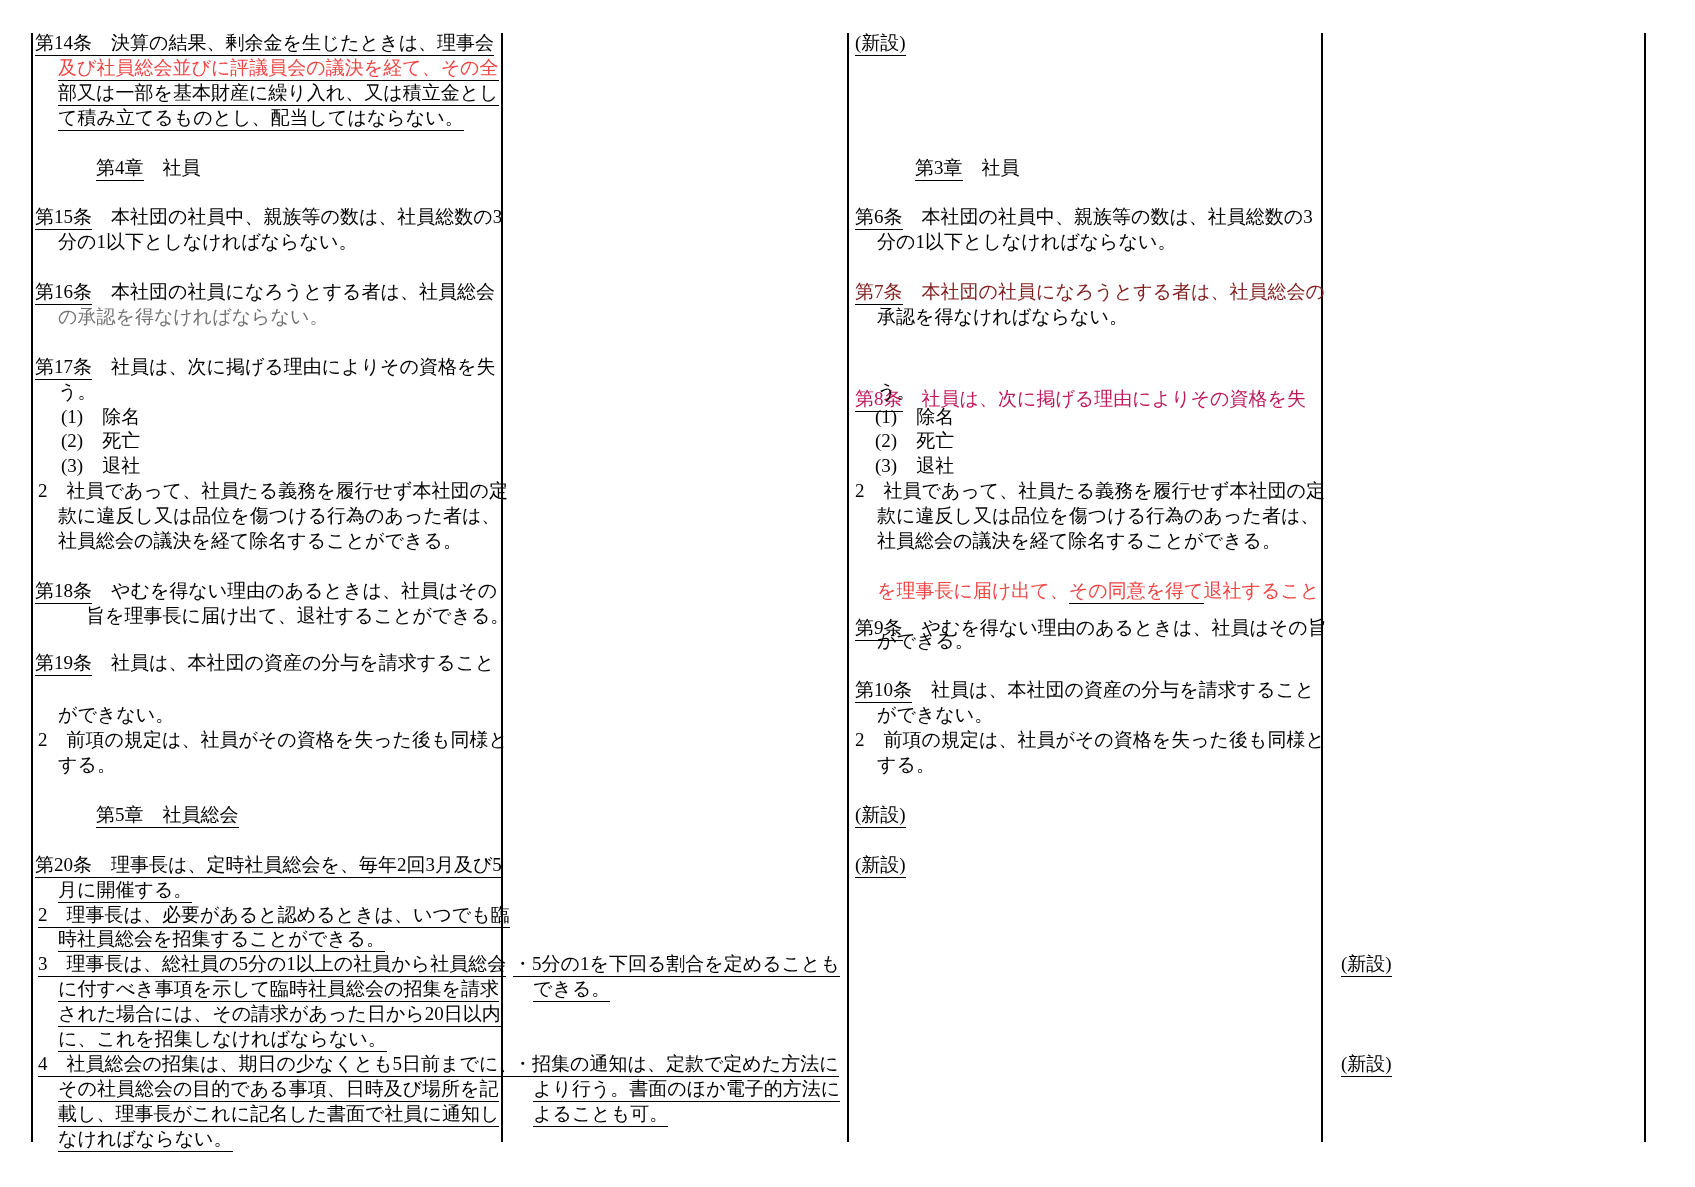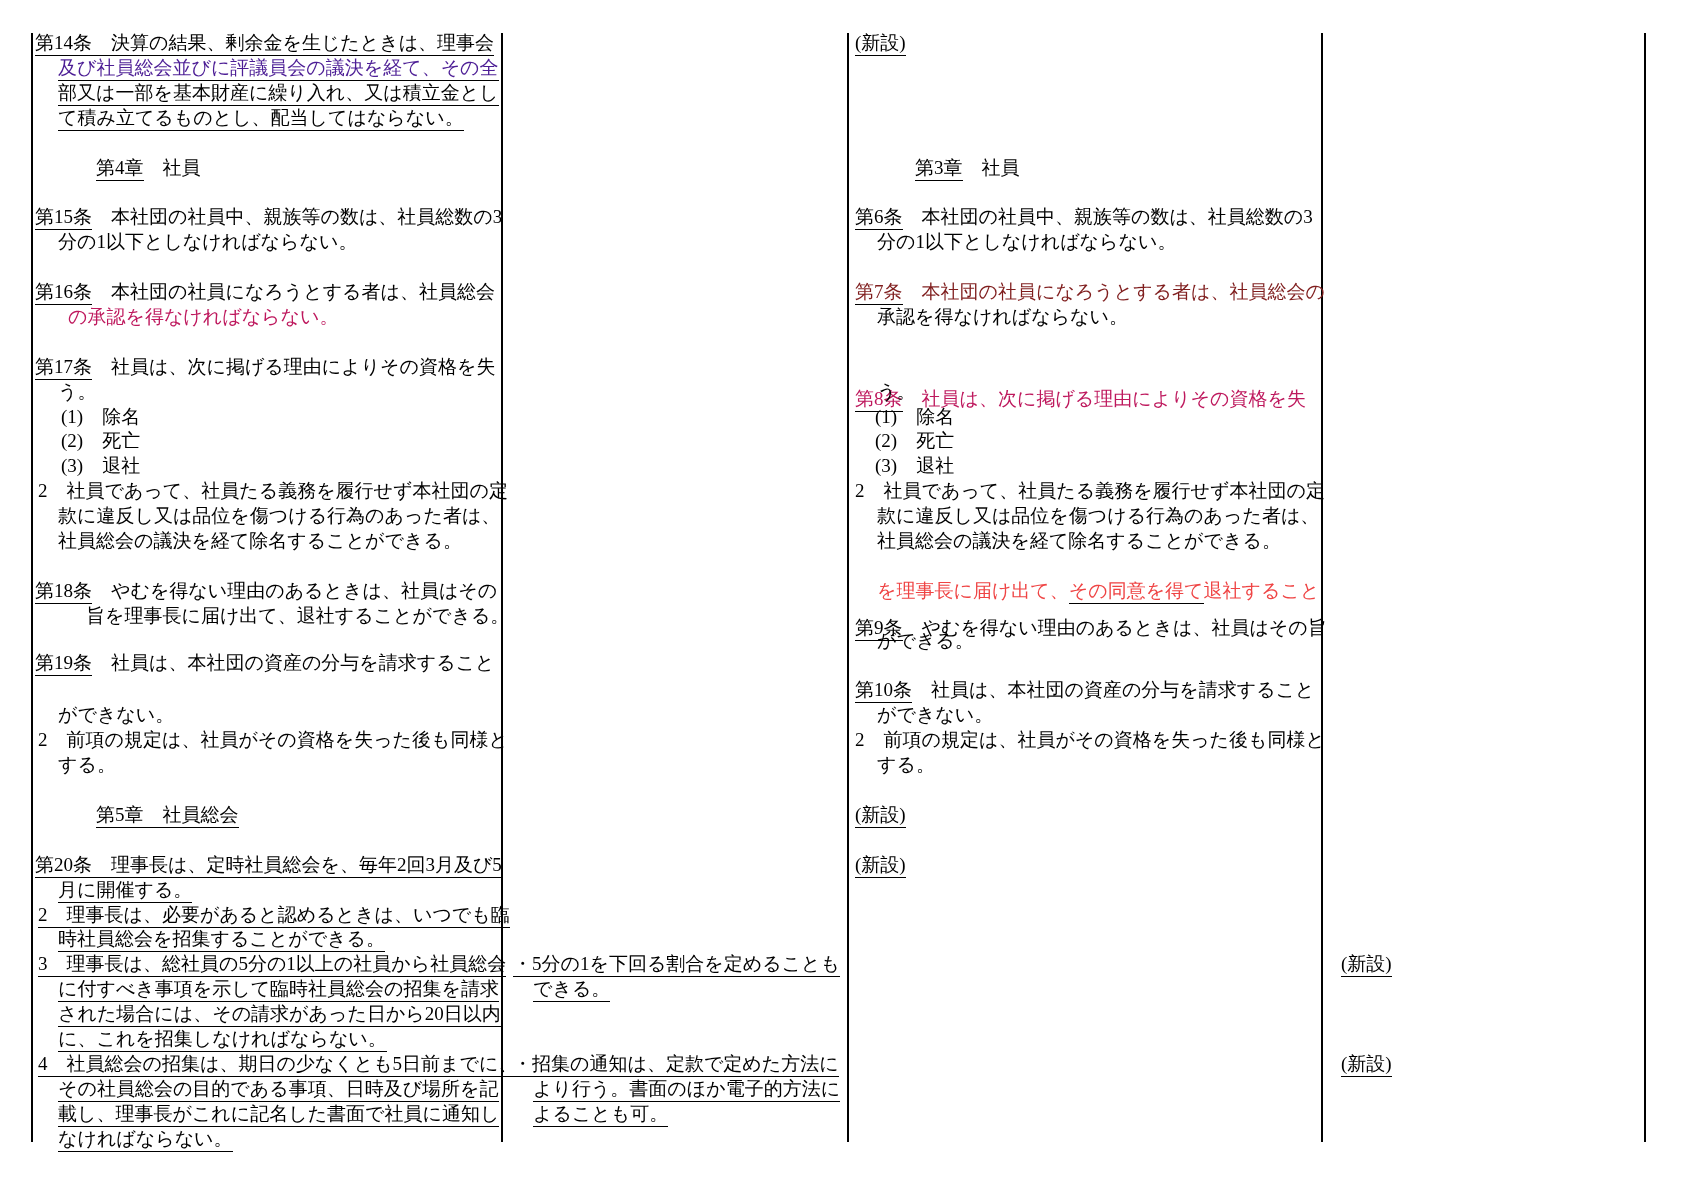--- a/index.html
+++ b/index.html
@@ -31,28 +31,28 @@
 <div class="page">
   <div id="rules">
       <div class="rule" style="left: 31px; background: rgb(0, 0, 0);"></div>
       <div class="rule" style="left: 501px; background: rgb(0, 0, 0);"></div>
       <div class="rule" style="left: 847px; background: rgb(0, 0, 0);"></div>
       <div class="rule" style="left: 1321px; background: rgb(0, 0, 0);"></div>
       <div class="rule" style="left: 1644px; background: rgb(0, 0, 0);"></div>
     </div>
   <div id="columns">
       <div class="line" style="left: 35px; top: 30px; color: rgb(0, 0, 0);"><span class="u">第14条　決算の結果、剰余金を生じたときは、理事会</span></div>
-      <div class="line" style="left: 58px; top: 54.9px; color: #4c1d95; text-align: right;"><span class="u">及び社員総会並びに評議員会の議決を経て、その全</span></div>
+      <div class="line" style="left: 58px; top: 54.9px; color: #ef4444; text-align: right;"><span class="u">及び社員総会並びに評議員会の議決を経て、その全</span></div>
       <div class="line" style="left: 58px; top: 79.8px; color: rgb(0, 0, 0);"><span class="u">部又は一部を基本財産に繰り入れ、又は積立金とし</span></div>
       <div class="line" style="left: 58px; top: 104.7px; color: rgb(0, 0, 0);"><span class="u">て積み立てるものとし、配当してはならない。</span></div>
       <div class="line" style="left: 96px; top: 154.5px; color: rgb(0, 0, 0);"><span class="u">第4章</span><span>　社員</span></div>
       <div class="line" style="left: 35px; top: 204.3px; color: rgb(0, 0, 0);"><span class="u">第15条</span><span>　本社団の社員中、親族等の数は、社員総数の3</span></div>
       <div class="line" style="left: 58px; top: 229.2px; color: rgb(0, 0, 0);"><span>分の1以下としなければならない。</span></div>
       <div class="line" style="left: 35px; top: 279px; color: rgb(0, 0, 0);"><span class="u">第16条</span><span>　本社団の社員になろうとする者は、社員総会</span></div>
-      <div class="line" style="left: 68px; top: 303.9px; color: #be185d;"><span>の承認を得なければならない。</span></div>
+      <div class="line" style="left: 58px; top: 303.9px; color: #737373;"><span>の承認を得なければならない。</span></div>
       <div class="line" style="left: 35px; top: 353.7px; color: rgb(0, 0, 0);"><span class="u">第17条</span><span>　社員は、次に掲げる理由によりその資格を失</span></div>
       <div class="line" style="left: 58px; top: 378.6px; color: rgb(0, 0, 0);"><span>う。</span></div>
       <div class="line" style="left: 61px; top: 403.5px; color: rgb(0, 0, 0);"><span>(1)　除名</span></div>
       <div class="line" style="left: 61px; top: 428.4px; color: rgb(0, 0, 0);"><span>(2)　死亡</span></div>
       <div class="line" style="left: 61px; top: 453.3px; color: rgb(0, 0, 0);"><span>(3)　退社</span></div>
       <div class="line" style="left: 38px; top: 478.2px; color: rgb(0, 0, 0);"><span>2　社員であって、社員たる義務を履行せず本社団の定</span></div>
       <div class="line" style="left: 58px; top: 503.1px; color: rgb(0, 0, 0);"><span>款に違反し又は品位を傷つける行為のあった者は、</span></div>
       <div class="line" style="left: 58px; top: 528px; color: rgb(0, 0, 0);"><span>社員総会の議決を経て除名することができる。</span></div>
       <div class="line" style="left: 35px; top: 577.8px; color: rgb(0, 0, 0);"><span class="u">第18条</span><span>　やむを得ない理由のあるときは、社員はその</span></div>
       <div class="line" style="left: 58px; top: 602.7px; color: rgb(0, 0, 0); margin-left: 28px;"><span>旨を理事長に届け出て、退社することができる。</span></div>

